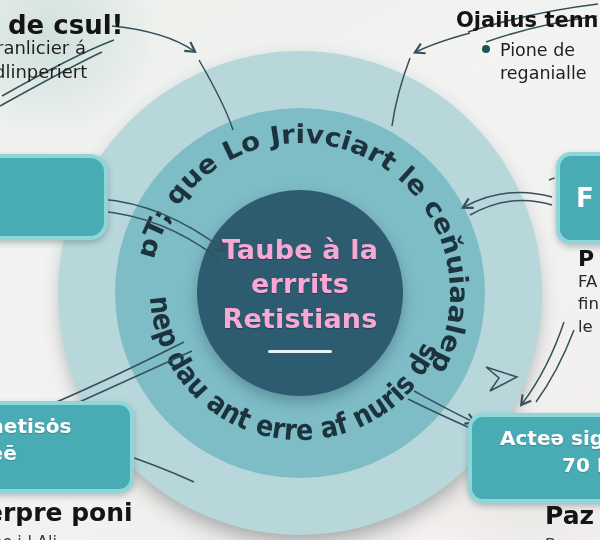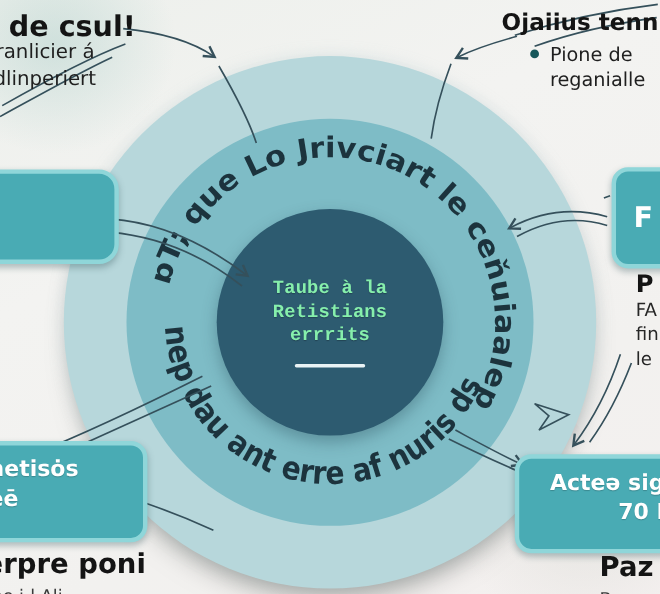--- a/index.html
+++ b/index.html
@@ -18,22 +18,22 @@
 
   
   .ring-outer{position:absolute;left:58px;top:51px;width:484px;height:484px;border-radius:50%;
     background:#b7d7db;z-index:1;
     box-shadow:0 16px 22px -8px rgba(128,131,128,.65), 0 0 14px rgba(175,200,205,.35);}
   .ring-middle{position:absolute;left:115px;top:108px;width:370px;height:370px;border-radius:50%;
     background:#7ebcc6;z-index:2;}
   .circle-center{position:absolute;left:197px;top:190px;width:206px;height:206px;border-radius:50%;
     background:#2d5b70;z-index:3;box-shadow:0 6px 14px rgba(35,65,80,.35);
     display:flex;flex-direction:column;align-items:center;justify-content:center;text-align:center;}
-  .circle-center .ttl{color:#86efac;font-weight:bold;font-size:17px;line-height:1.26;letter-spacing:.2px;
-    text-shadow:0 1px 1px rgba(0,0,0,.25);font-family:Liberation Mono, monospace;}
+  .circle-center .ttl{color:#f9a8d4;font-weight:bold;font-size:27px;line-height:1.26;letter-spacing:.2px;
+    text-shadow:0 1px 1px rgba(0,0,0,.25);}
   .center-underline{width:64px;height:3px;background:#e9f3f5;margin-top:14px;border-radius:2px;}
 
   
   .overlay{position:absolute;left:0;top:0;z-index:4;pointer-events:none;}
   .arcText{font-family:"DejaVu Sans","Liberation Sans",sans-serif;font-weight:bold;fill:#1c333d;}
 
   
   .tbox{position:absolute;background:#49abb4;border:4px solid #8fd6d9;border-radius:15px;
     box-shadow:0 3px 6px rgba(55,90,95,.35);z-index:5;color:#fff;font-weight:bold;}
   .tbox .bl{font-size:20px;line-height:1.35;text-shadow:0 1px 1px rgba(0,0,0,.2);white-space:nowrap;}
@@ -72,22 +72,22 @@
 
   <div class="bg-tint-tl"></div>
   <div class="bg-tint-br"></div>
   <div class="pink-stripe"></div>
 
   <div class="ring-outer"></div>
   <div class="ring-middle"></div>
 
   <div class="circle-center">
     <div class="ttl">Taube à la</div>
+    <div class="ttl">errrits</div>
     <div class="ttl">Retistians</div>
-    <div class="ttl">errrits</div>
     <div class="center-underline"></div>
   </div>
 
   <svg class="overlay" width="600" height="540" viewBox="0 0 600 540">
     <defs>
       <marker id="chev" viewBox="0 0 10 10" refX="7" refY="5" markerWidth="9" markerHeight="9" orient="auto">
         <path d="M1,1 L8,5 L1,9" fill="none" stroke="#35505b" stroke-width="1.6"></path>
       </marker>
       <path id="arcTop" d="M 153.3,261.8 A 150,150 0 1 1 427.2,372.5" fill="none"></path>
       <path id="arcBottom" d="M 150,295 A 150,150 0 0 0 441,341" fill="none"></path>

